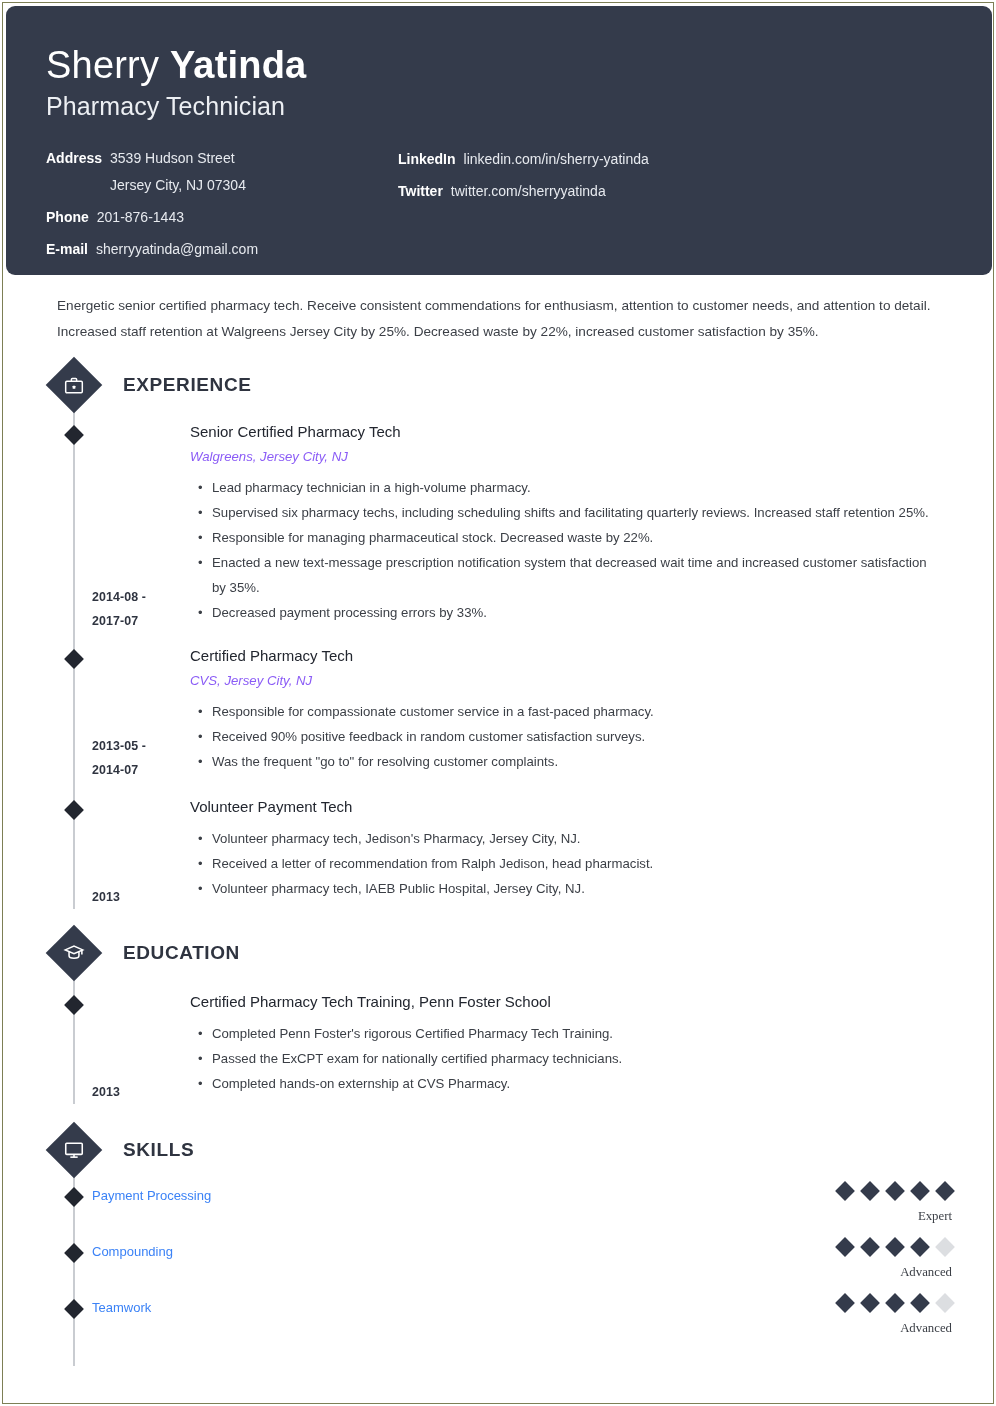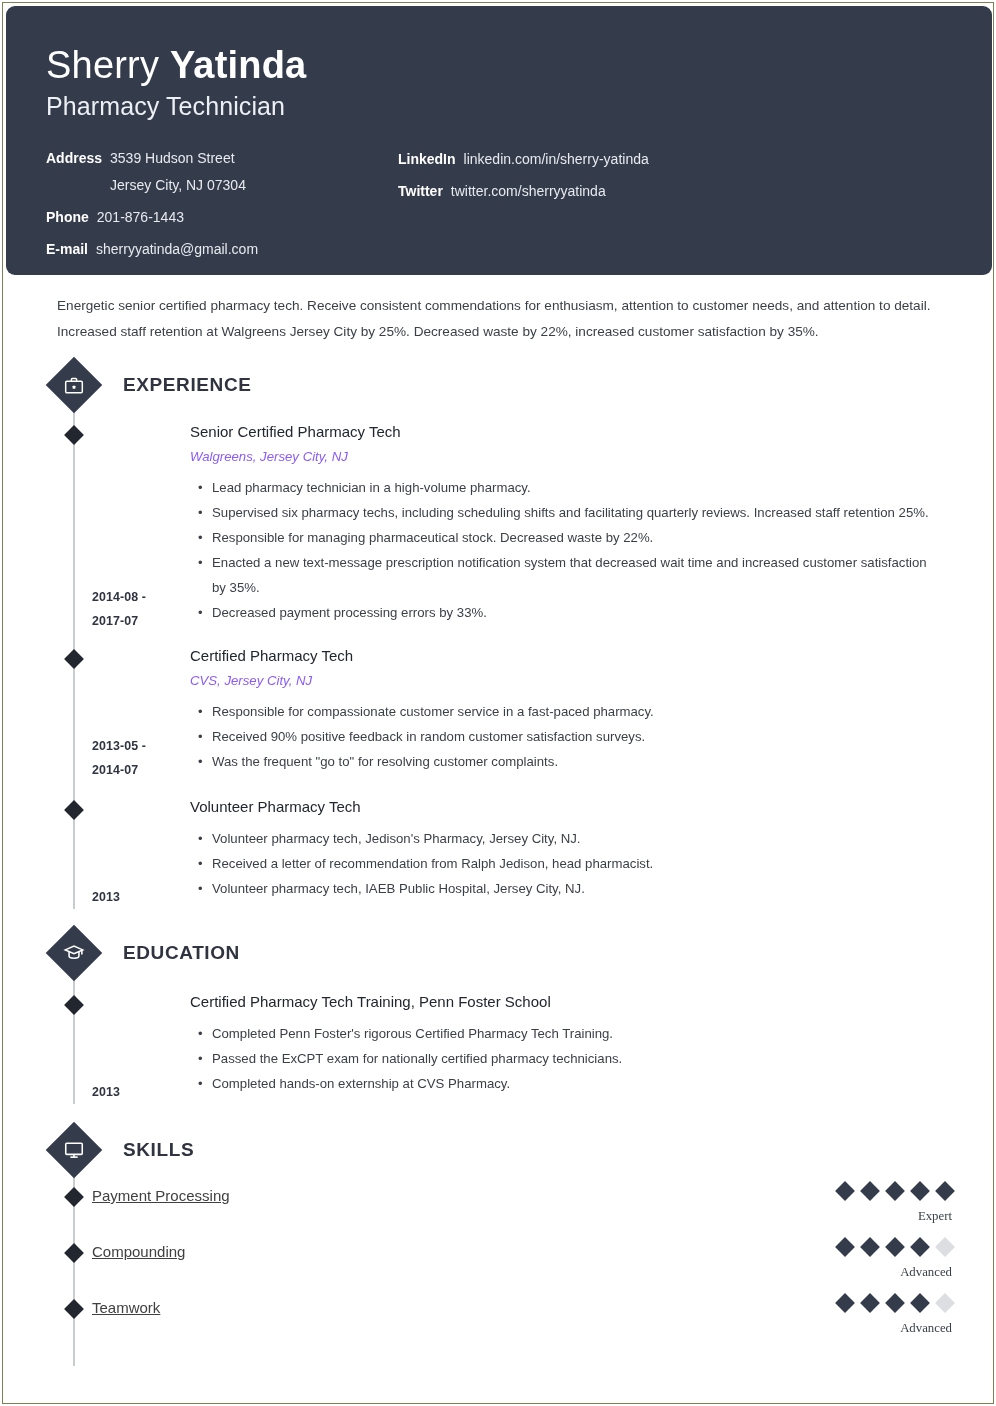--- a/index.html
+++ b/index.html
@@ -204,25 +204,24 @@
     position: absolute;
     left: 21px;
     top: 6px;
     width: 14px; height: 14px;
     background: #22262f;
     transform: rotate(45deg);
     z-index: 2;
   }
   .skill-name {
     flex: 1;
-    font-size: 15px;
-    color: #404040;
+    font-size: 13px;
+    color: #3b82f6;
     line-height: 20px;
     padding-top: 2px;
-    text-decoration: underline;
   }
   .skill-rate { text-align: right; width: 200px; flex: none; font-family: Liberation Serif, serif; }
   .diamonds { line-height: 0; white-space: nowrap; }
   .dia {
     display: inline-block;
     width: 14px; height: 14px;
     transform: rotate(45deg);
     margin-left: 7px;
     background: #343b4b;
     vertical-align: middle;
@@ -336,21 +335,21 @@
             </ul>
           </div>
         </div>
 
         <div class="entry" style="margin-top:14px;">
           <span class="dot"></span>
           <div class="entry-date">
             <span>2013</span>
           </div>
           <div class="entry-main">
-            <div class="entry-role" style="margin-bottom:7px;">Volunteer Pharmacy Tech</div>
+            <div class="entry-role" style="margin-bottom:7px;">Volunteer Payment Tech</div>
             <ul>
               <li>Volunteer pharmacy tech, Jedison's Pharmacy, Jersey City, NJ.</li>
               <li>Received a letter of recommendation from Ralph Jedison, head pharmacist.</li>
               <li>Volunteer pharmacy tech, IAEB Public Hospital, Jersey City, NJ.</li>
             </ul>
           </div>
         </div>
 
       </div>
     </div>

